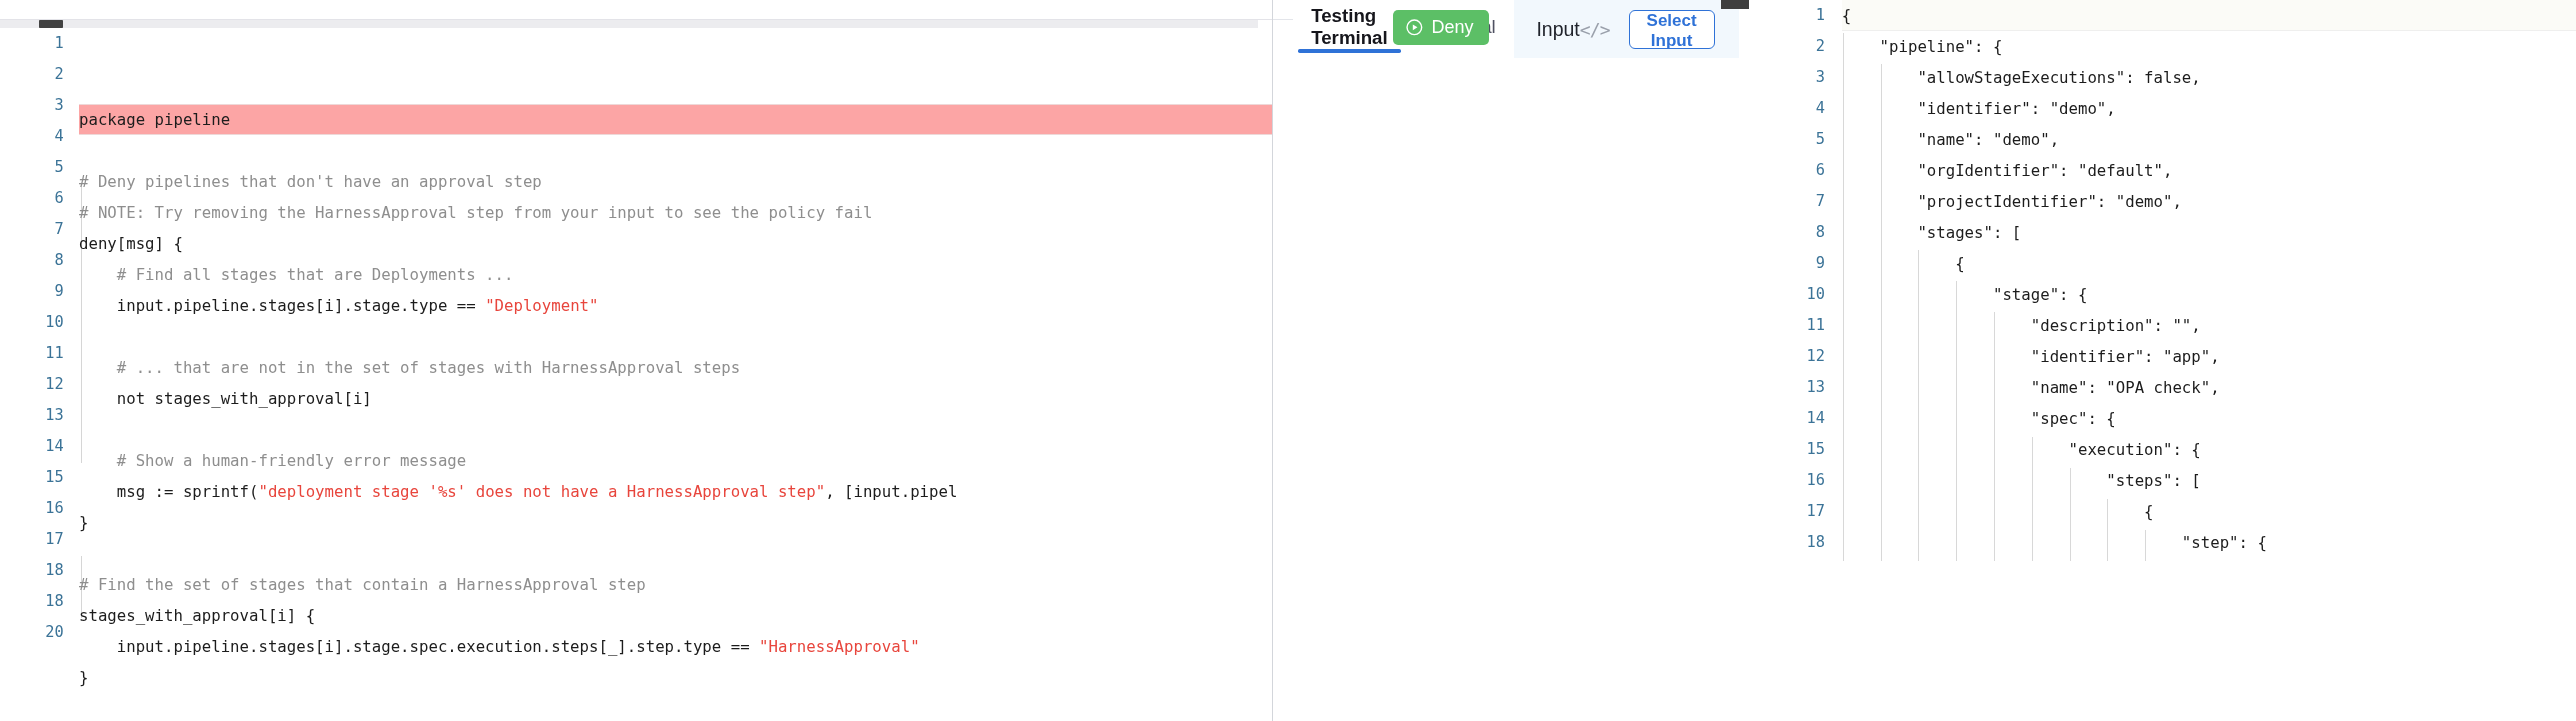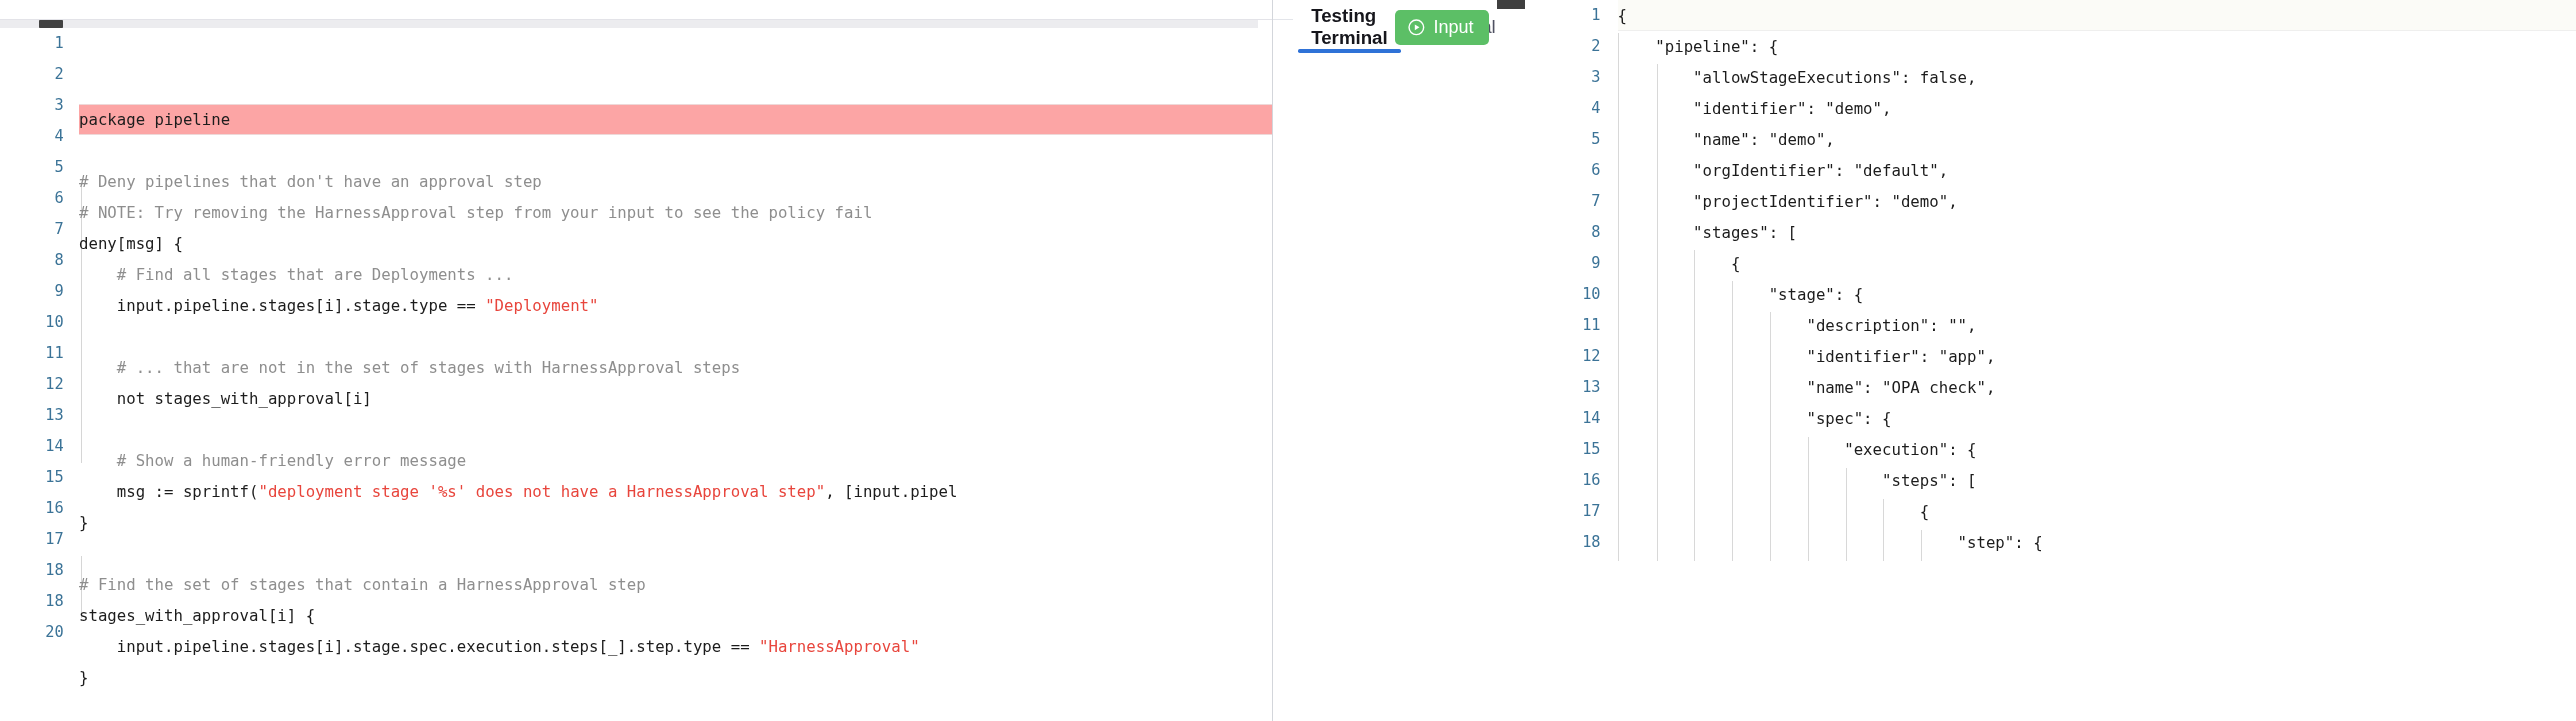--- a/index.html
+++ b/index.html
@@ -199,24 +199,31 @@
         <span>Terminal</span>
       </div>
 
       <button class="test-btn">
         <span class="play-ic">
           <svg viewBox="0 0 24 24" width="18.7" height="18.7" fill="none">
             <circle cx="12" cy="12" r="9.4" stroke="#ffffff" stroke-width="1.8"></circle>
             <path d="M10 8.2 L16 12 L10 15.8 Z" fill="#ffffff"></path>
           </svg>
         </span>
-        <span>Input</span>
+        <span>Deny</span>
       </button>
     </div>
 
+    <div class="input-bar">
+      <span class="input-label">Input</span>
+      <div class="ib-right">
+        <span class="code-ic">&lt;/&gt;</span>
+        <button class="select-input-btn">Select Input</button>
+      </div>
+    </div>
 
     <div class="json-topbar">
       <div class="json-hscroll-track">
         <div class="json-hscroll-thumb"></div>
       </div>
     </div>
 
     <div class="json-area">
       <div class="json-gutter" id="json-gutter">
           <div>1</div>

